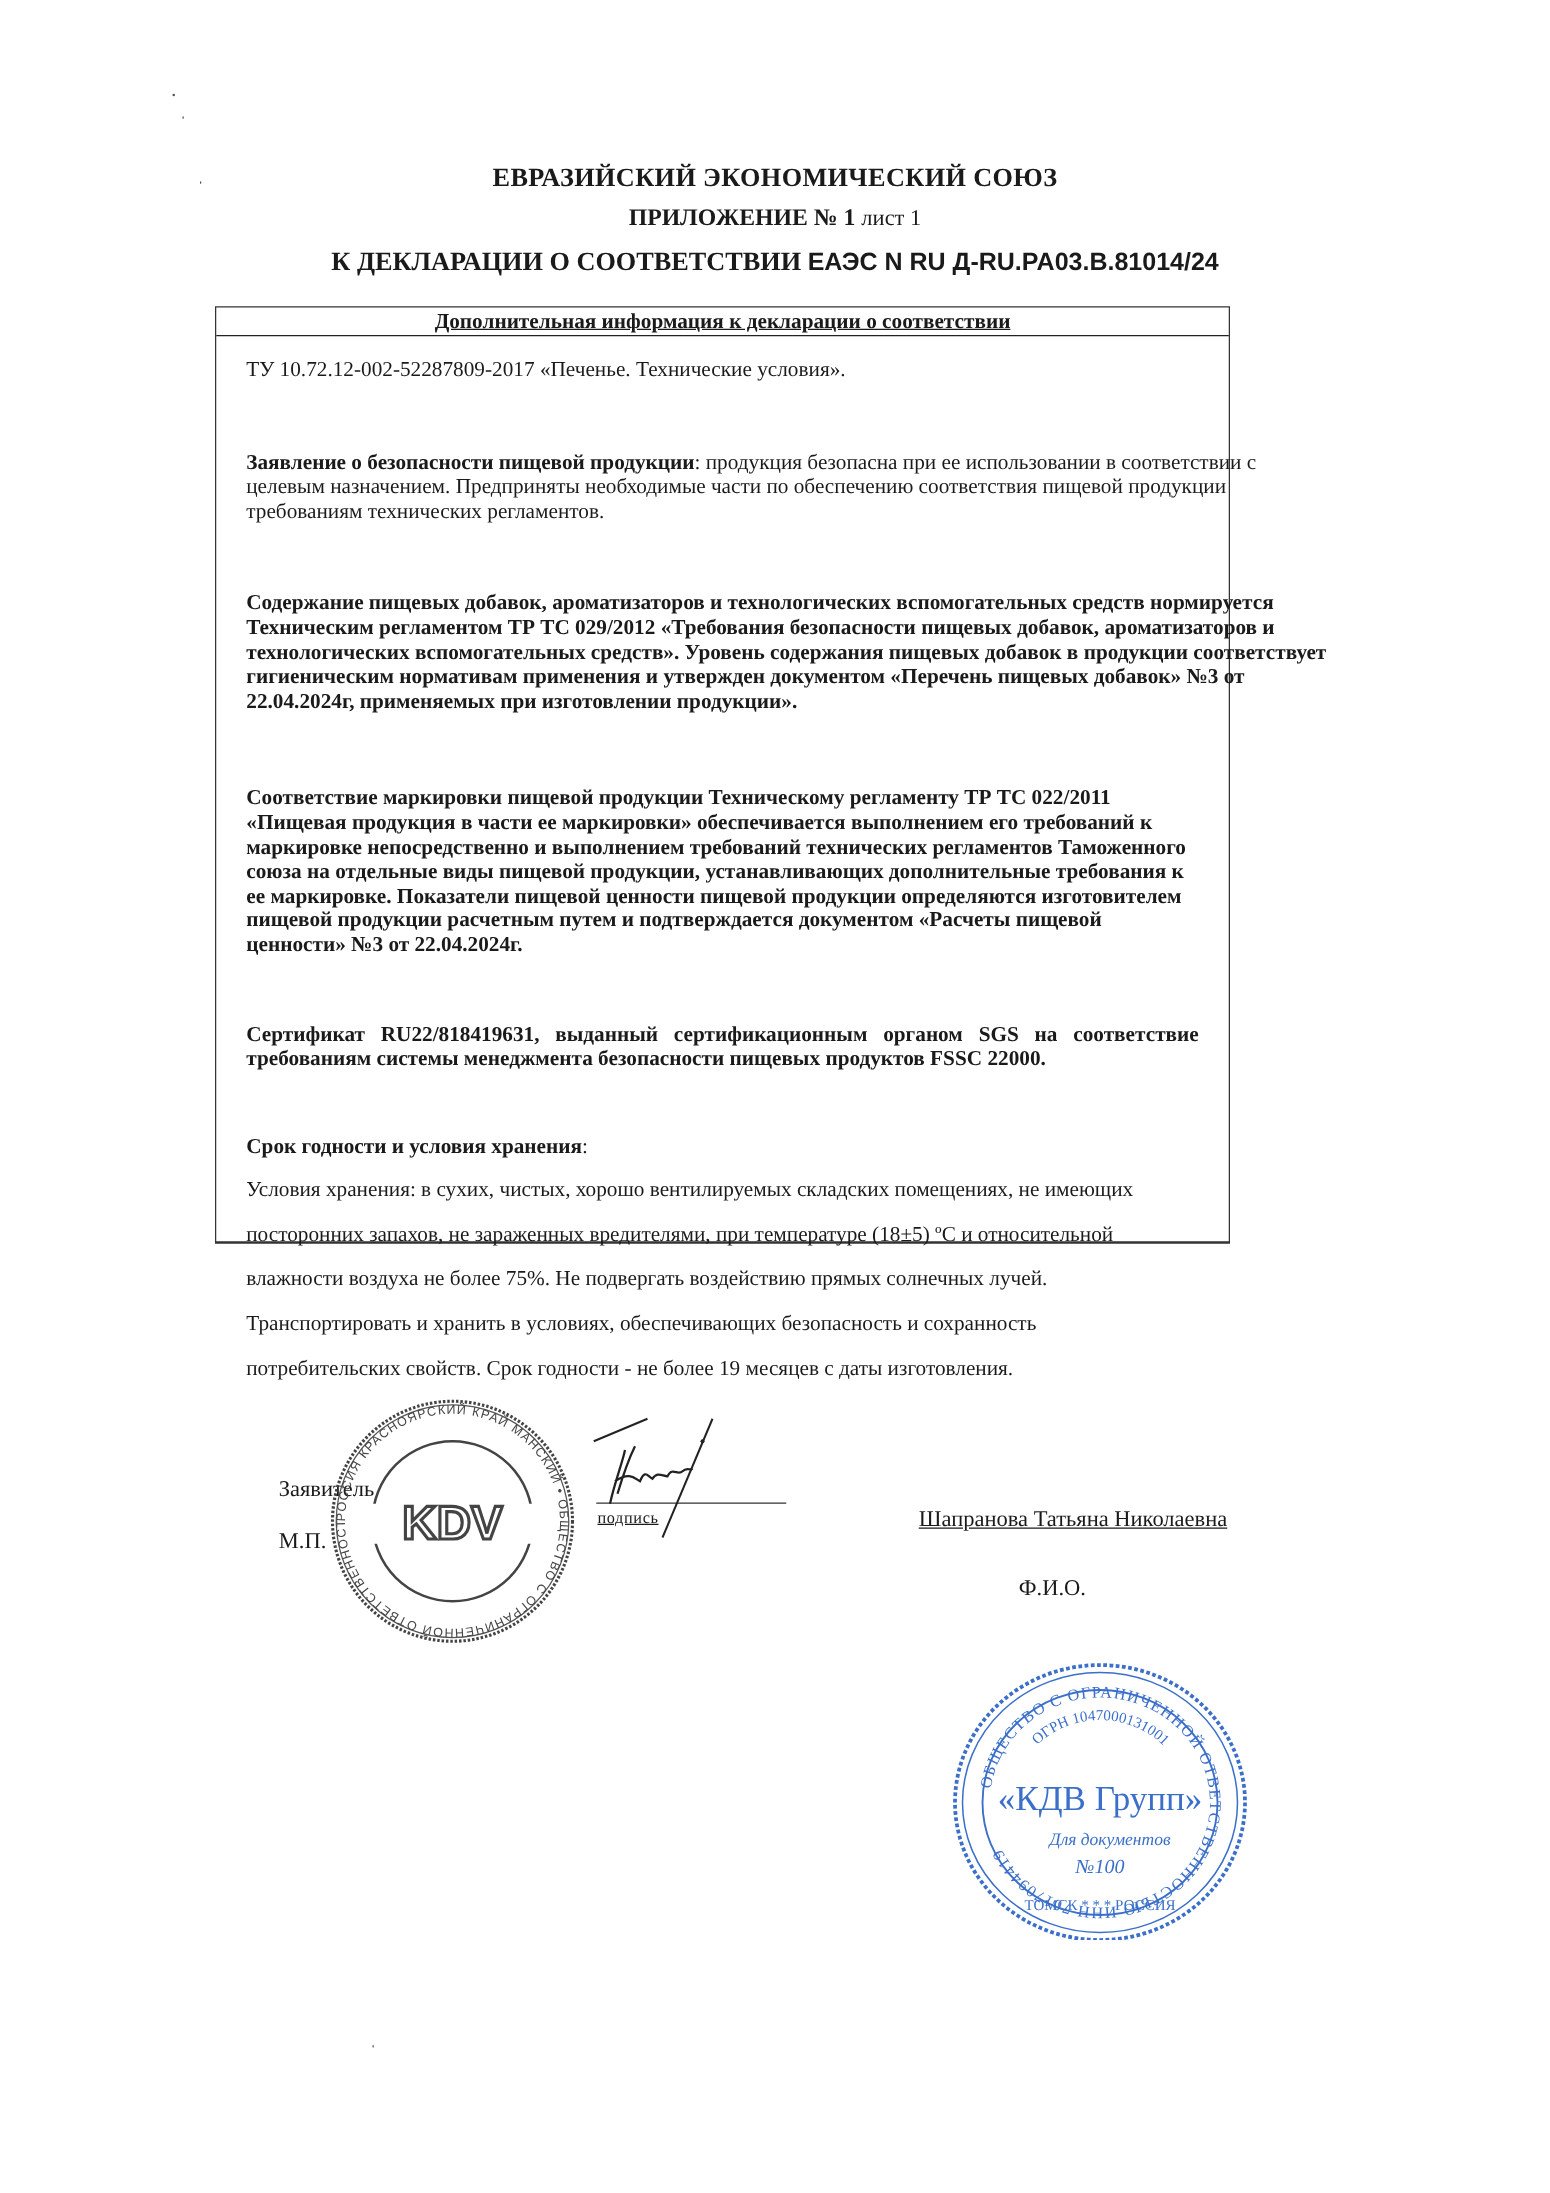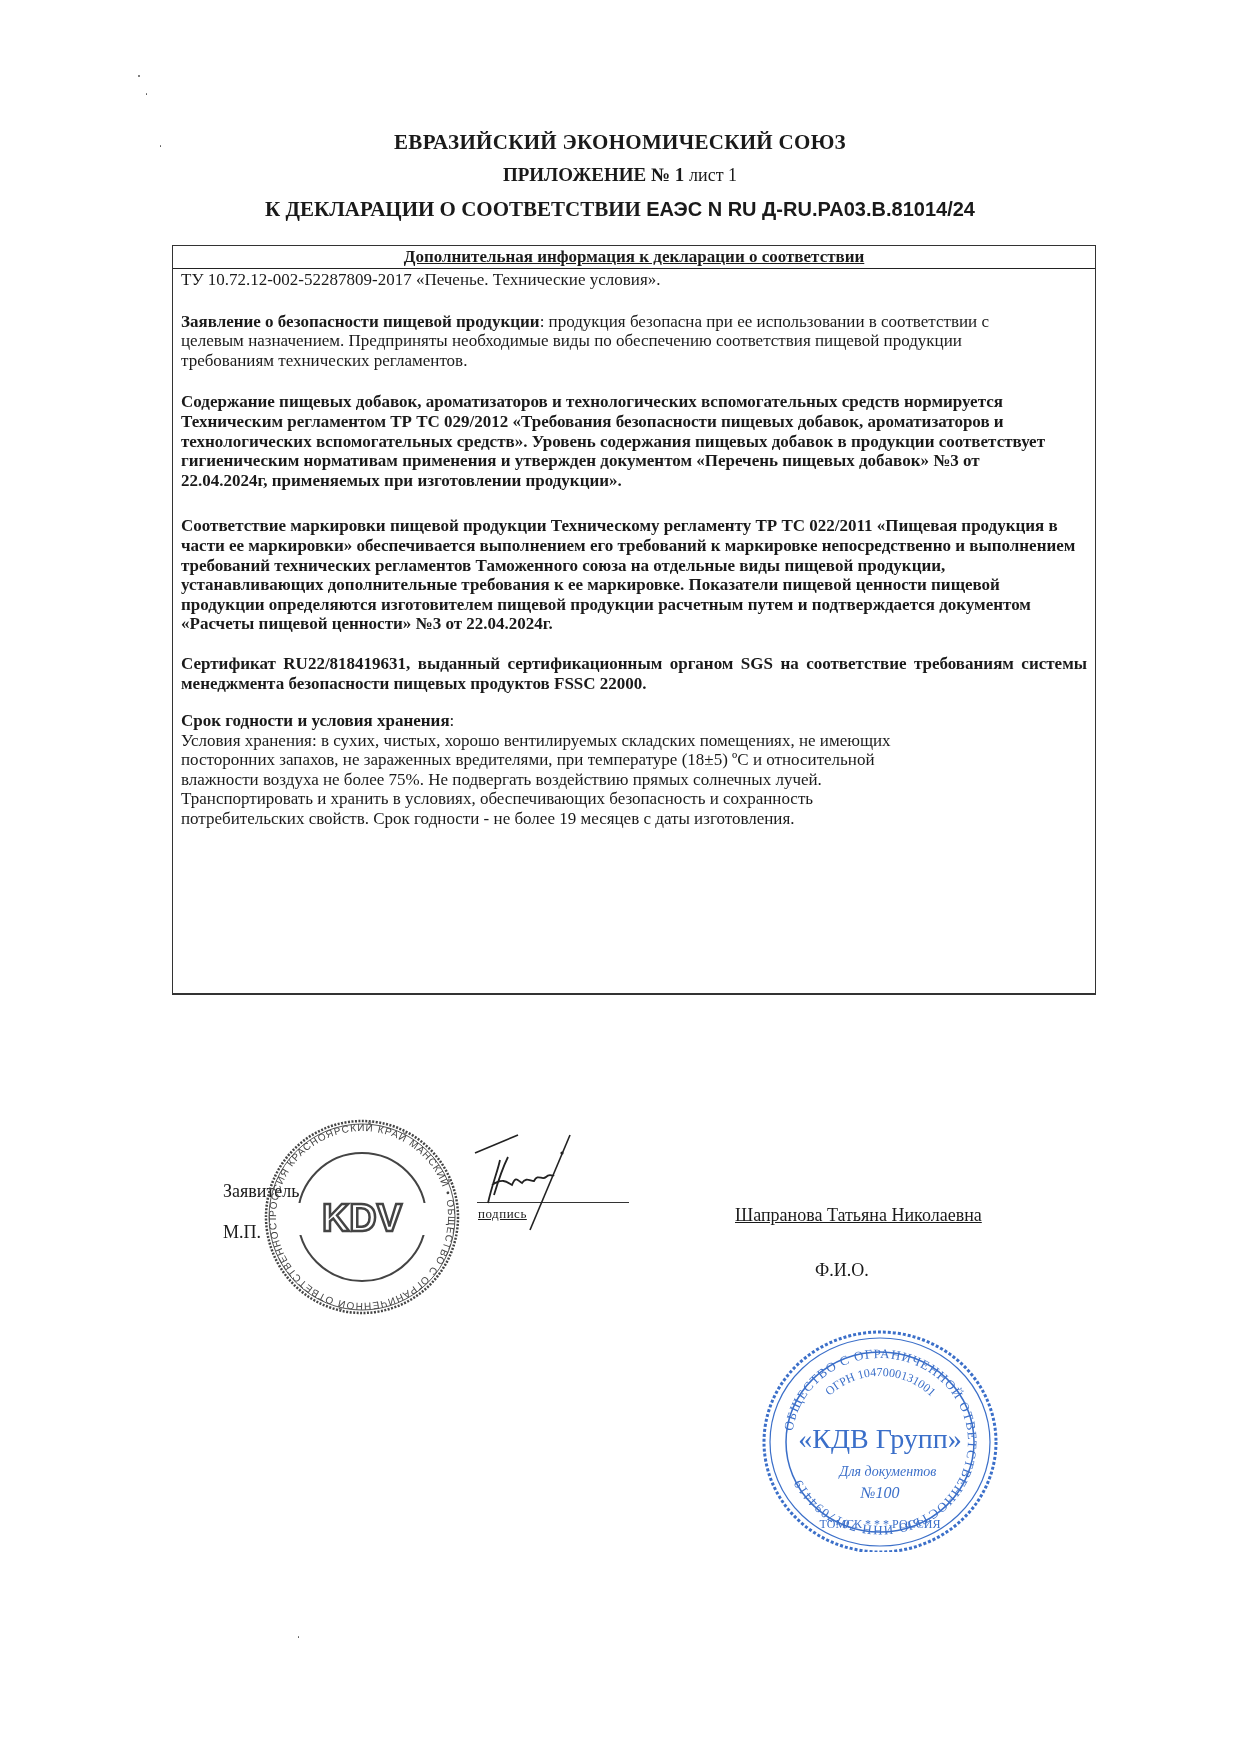--- a/index.html
+++ b/index.html
@@ -7,27 +7,27 @@
          font-family: "Liberation Serif", serif; color: #1a1a1a; }
   .speck { position: absolute; width: 2px; height: 2px; background: #555; border-radius: 1px; }
 
   .header { position: absolute; left: 0; width: 1240px; text-align: center; }
   .h1 { top: 130px; font-size: 21px; font-weight: bold; letter-spacing: 0.3px; }
   .h2 { top: 164px; font-size: 19px; font-weight: bold; }
   .h2 .small { font-weight: normal; font-size: 18px; }
   .h3 { top: 197px; font-size: 21px; font-weight: bold; }
   .h3 .sans { font-family: "Liberation Sans", sans-serif; font-size: 20px; }
 
-  .table { position: absolute; left: 172px; top: 245px; width: 924px; height: 750px;
+  .table { position: absolute; left: 172px; top: 245px; width: 812px; height: 750px;
            border: 1.5px solid #333; border-bottom-width: 2px; box-sizing: border-box; }
   .table-head { height: 22px; border-bottom: 1.5px solid #222; text-align: center;
                 font-size: 17px; font-weight: bold; line-height: 22px; }
   .table-head span { text-decoration: underline; }
   .table-body { padding: 1px 8px 0 8px; font-size: 17px; line-height: 19.6px; }
-  .p { margin: 0; }
+  .p { margin: 16px; }
   .gap-s { height: 20px; }
   .gap-m { height: 20px; }
   .justify { text-align: justify; text-align-last: left; }
   .b { font-weight: bold; }
   .strong-block { font-weight: bold; font-size: 17px; }
   .lbl { position: absolute; font-size: 18px; }
   .sig-line { position: absolute; left: 477px; top: 1202px; width: 152px; height: 1px; background: #333; }
   .fio-name { position: absolute; left: 735px; top: 1181px; font-size: 18px; text-decoration: underline; margin-top: 24px; }
   .fio-lbl { position: absolute; left: 815px; top: 1260px; font-size: 18px; }
   .podpis { position: absolute; left: 478px; top: 1206px; font-size: 13px; letter-spacing: 0.5px; text-decoration: underline; }
@@ -54,21 +54,21 @@
 
 <div class="table">
   <div class="table-head">
     <span>Дополнительная информация к декларации о соответствии</span>
   </div>
   <div class="table-body">
     <p class="p">ТУ 10.72.12-002-52287809-2017 «Печенье. Технические условия».</p>
     <div class="gap-s" style="height:22px"></div>
 
     <p class="p" style="width:870px">
-      <span class="b">Заявление о безопасности пищевой продукции</span><span>: продукция безопасна при ее использовании в соответствии с целевым назначением. Предприняты необходимые виды по обеспечению соответствия пищевой продукции требованиям технических регламентов.</span>
+      <span class="b">Заявление о безопасности пищевой продукции</span><span>: продукция безопасна при ее использовании в соответствии с целевым назначением. Предприняты необходимые части по обеспечению соответствия пищевой продукции требованиям технических регламентов.</span>
     </p>
     <div class="gap-m" style="height:22px"></div>
 
     <p class="p strong-block justify" style="width:870px;text-align:left;">Содержание пищевых добавок, ароматизаторов и технологических вспомогательных средств нормируется Техническим регламентом ТР ТС 029/2012 «Требования безопасности пищевых добавок, ароматизаторов и технологических вспомогательных средств». Уровень содержания пищевых добавок в продукции соответствует гигиеническим нормативам применения и утвержден документом «Перечень пищевых добавок» №3 от 22.04.2024г, применяемых при изготовлении продукции».</p>
     <div class="gap-m" style="height:26px"></div>
 
     <p class="p strong-block" style="text-align:left;"> Соответствие маркировки пищевой продукции Техническому регламенту ТР ТС 022/2011 «Пищевая продукция в части ее маркировки» обеспечивается выполнением его требований к маркировке непосредственно и выполнением требований технических регламентов Таможенного союза на отдельные виды пищевой продукции, устанавливающих дополнительные требования к ее маркировке. Показатели пищевой ценности пищевой продукции определяются изготовителем пищевой продукции расчетным путем и подтверждается документом «Расчеты пищевой ценности» №3 от 22.04.2024г.</p>
     <div class="gap-m" style="height:20px"></div>
 
     <p class="p strong-block justify">Сертификат RU22/818419631, выданный сертификационным органом SGS на соответствие требованиям системы менеджмента безопасности пищевых продуктов FSSC 22000.</p>

